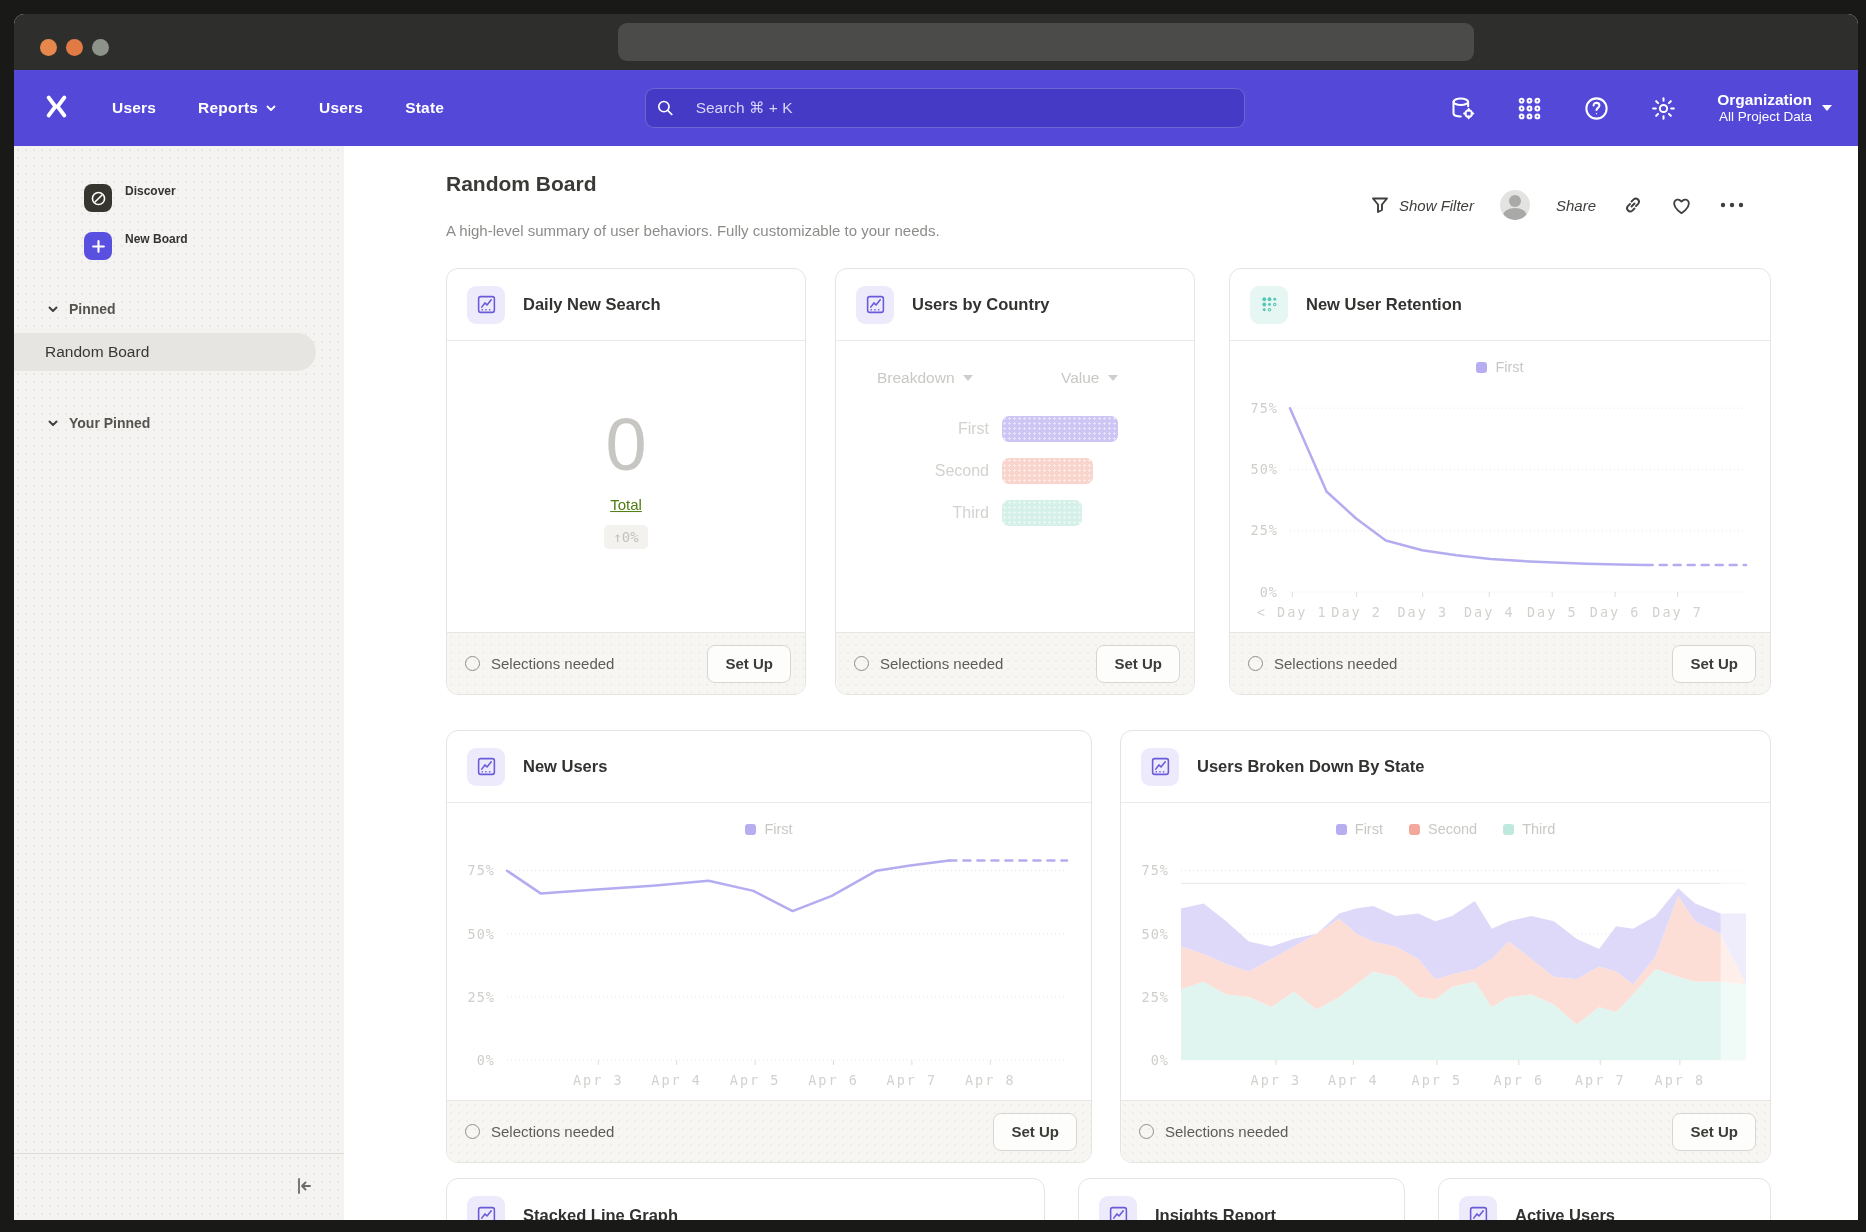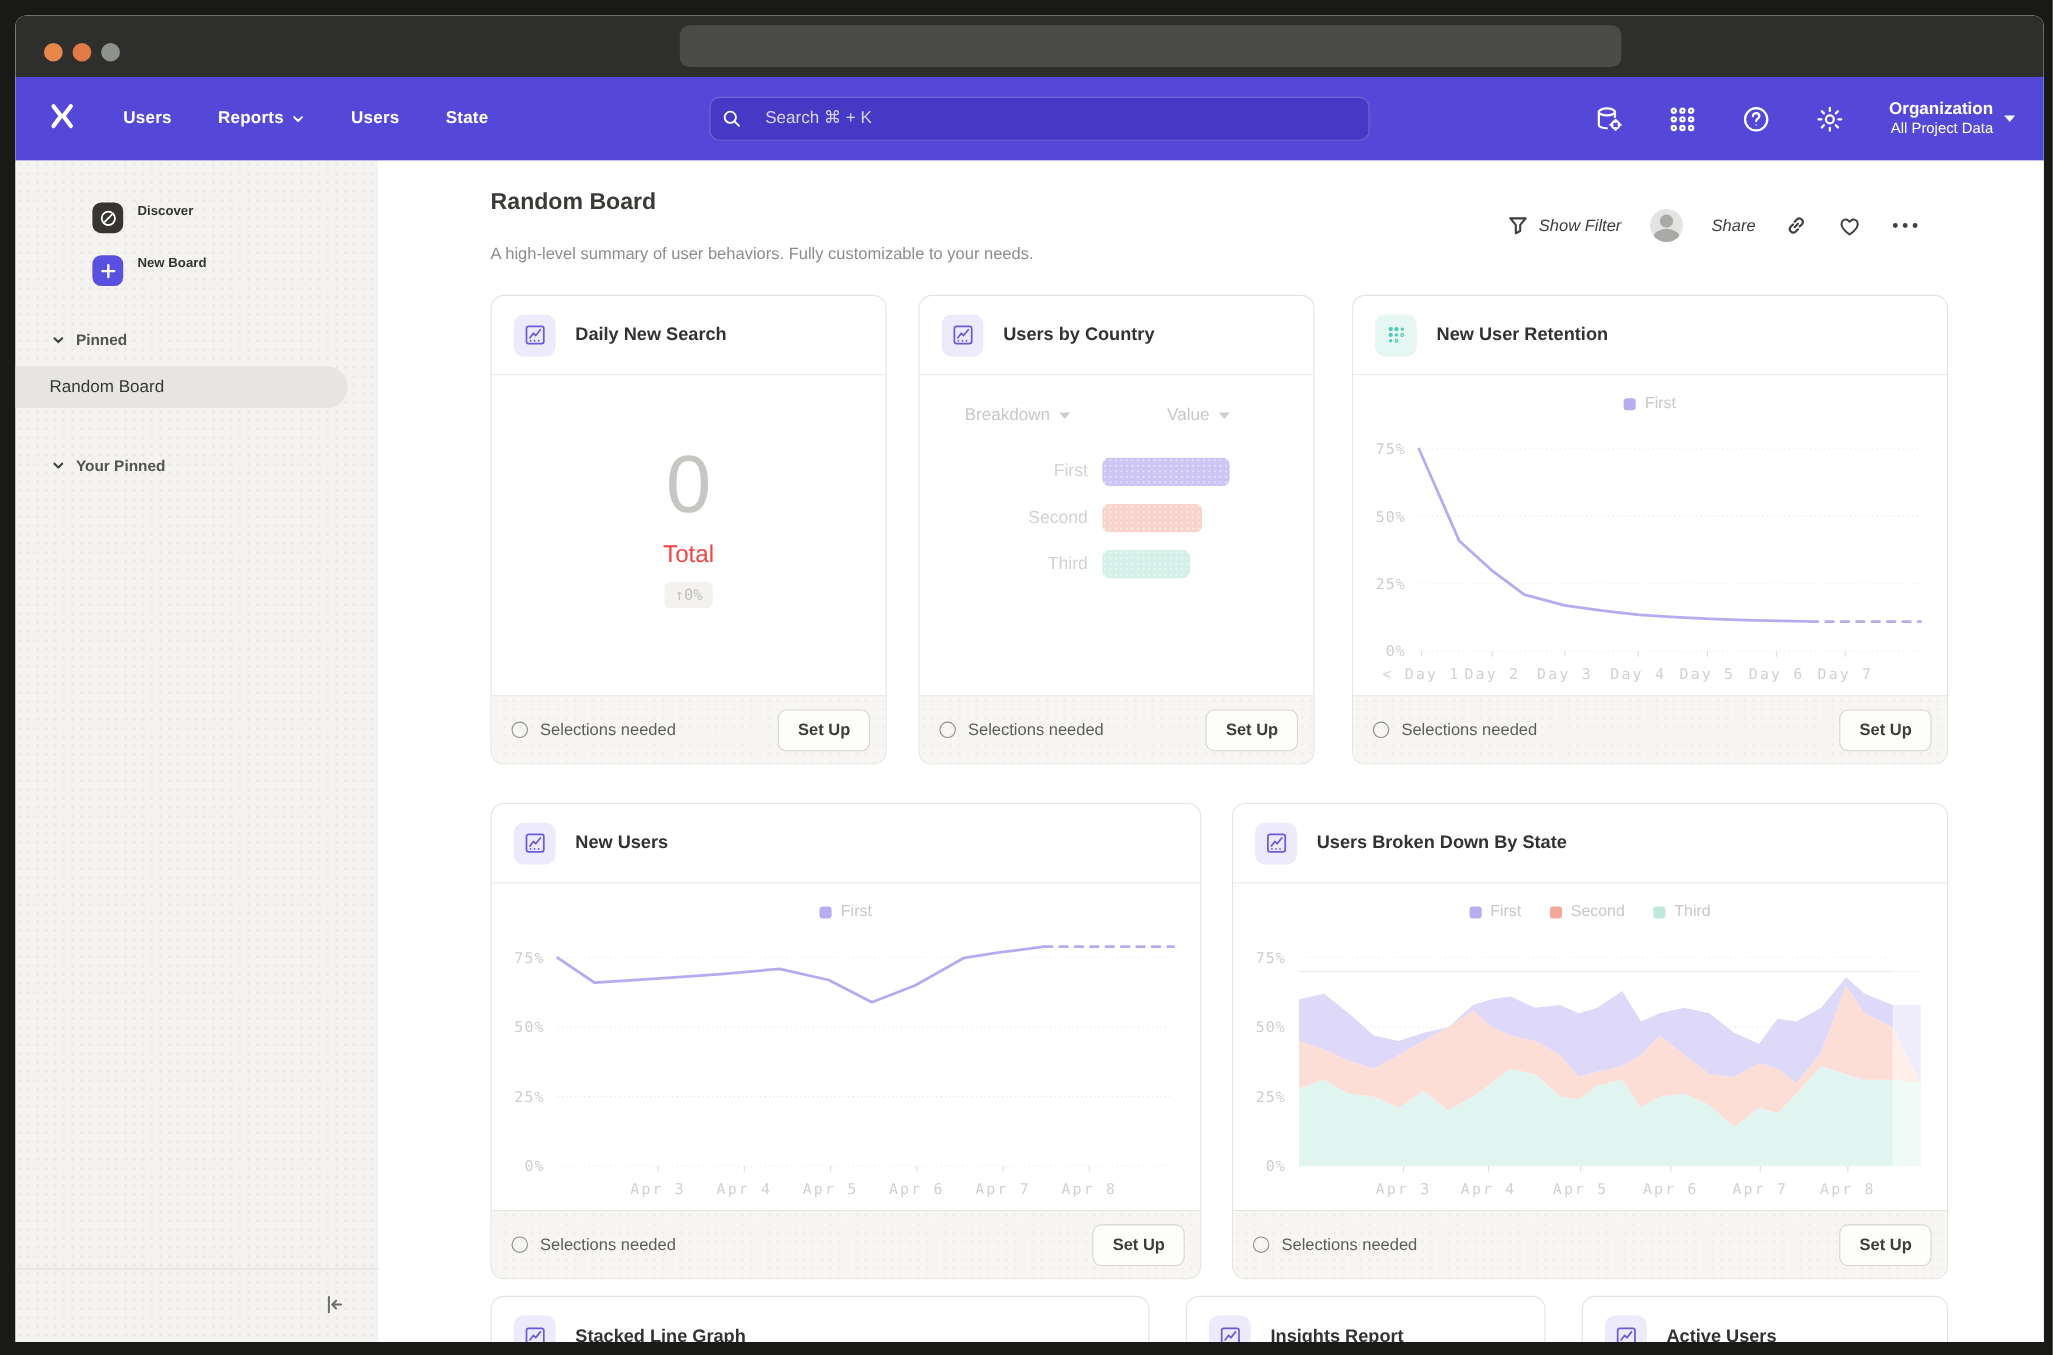--- a/index.html
+++ b/index.html
@@ -84,21 +84,21 @@
                    flex:0 0 auto; }
   .footer-status { font-size:15px; color:#5c5c59; flex:1 1 auto; }
   .setup-btn { background:#fdfdfc; border:1px solid #d8d6d3; border-radius:8px; height:38px;
                padding:0 17px; font-size:15px; font-weight:700; color:#3c3c39;
                font-family:"Liberation Sans",sans-serif; cursor:pointer; }
 
   
   .big-num-wrap { position:absolute; left:0; right:0; top:50%; transform:translateY(-56%);
                   text-align:center; }
   .big-num { font-size:74px; font-weight:400; color:#c7c6c3; line-height:1; }
-  .big-label { font-size:22px; color:#ef4444; margin-top:14px; }
+  .big-label { font-size:15px; color:#4d7c0f; margin-top:14px;text-decoration:underline; }
   .delta-badge { display:inline-block; margin-top:12px; background:#f3f2ef; color:#c3c2bf;
                  font-family:"DejaVu Sans Mono", monospace; font-size:14px; padding:4px 9px;
                  border-radius:5px; }
 
   
   .col-head { position:absolute; top:28px; font-size:15.5px; color:#c9c8c5; display:flex;
               align-items:center; gap:8px; cursor:pointer; }
   .tri-down { width:0; height:0; border-left:5px solid transparent; border-right:5px solid transparent;
               border-top:6px solid #cfcecb; }
   .country-row { position:absolute; left:0; display:flex; align-items:center; }

